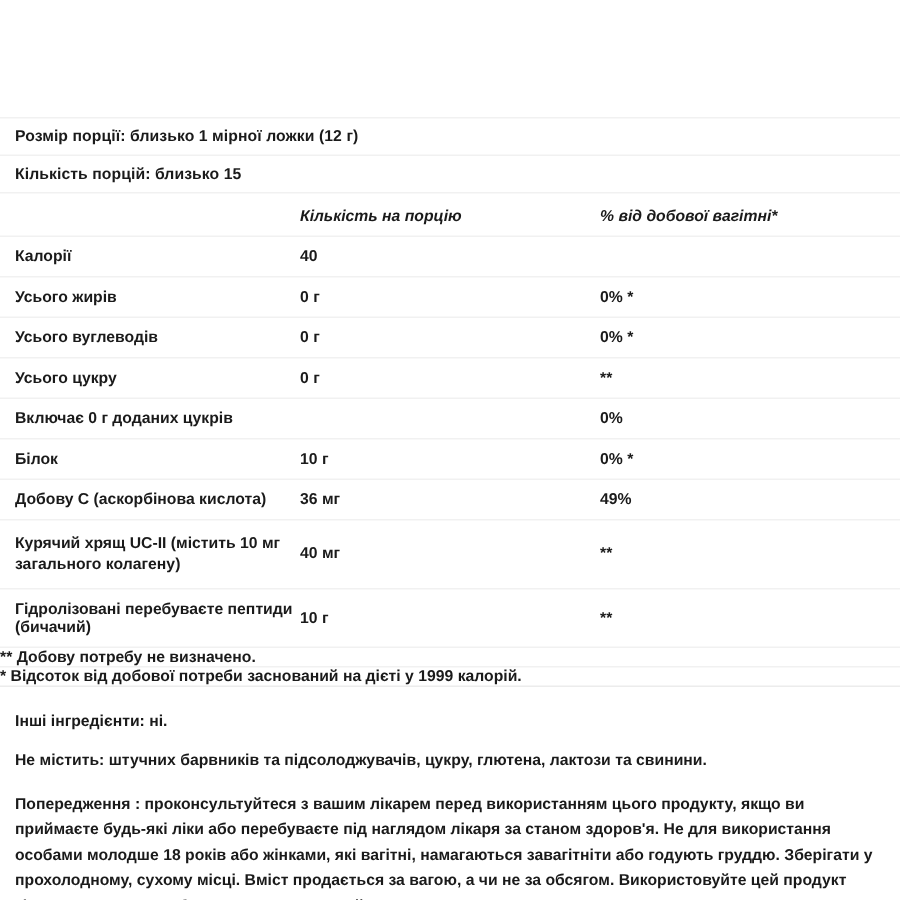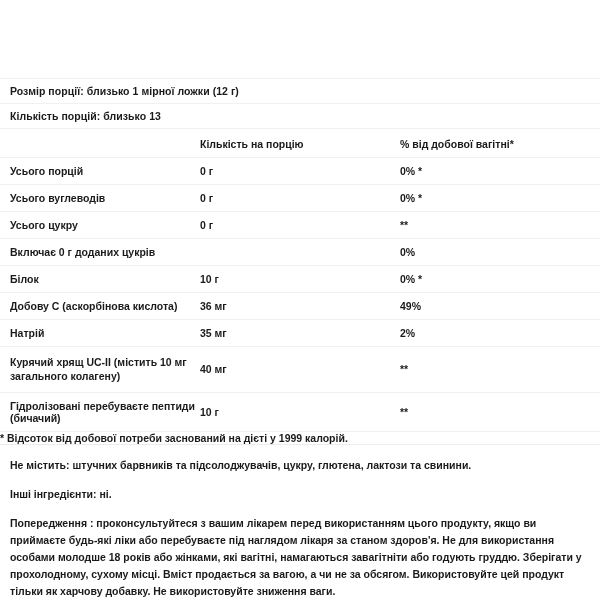--- a/index.html
+++ b/index.html
@@ -51,20 +51,21 @@
     font-size: 10.5px;
     font-weight: bold;
     letter-spacing: 0.05px;
   }
 
   .row-head td {
     padding: 9px 0 7px 0;
     font-size: 10.5px;
     font-weight: bold;
     color: #1a1a1a;
+    font-style: italic;
   }
 
   .row-item td {
     padding: 7px 0 7px 0;
     font-size: 10.5px;
     font-weight: bold;
     color: #1a1a1a;
   }
   .row-item.tall td {
     padding: 8px 0 8px 0;
@@ -115,32 +116,37 @@
   <div class="top-spacer"></div>
 
   <table class="facts-table">
     <tbody>
 
       <tr class="row-serving rule">
         <td colspan="3">Розмір порції: близько 1 мірної ложки (12 г)</td>
       </tr>
 
       <tr class="row-serving rule">
-        <td colspan="3">Кількість порцій: близько 13</td>
+        <td colspan="3">Кількість порцій: близько 15</td>
       </tr>
 
       <tr class="row-head rule">
         <td class="c-name"></td>
         <td class="c-amount">Кількість на порцію</td>
         <td class="c-dv">% від добової вагітні*</td>
       </tr>
 
-
-      <tr class="row-item rule">
-        <td class="c-name">Усього порцій</td>
+      <tr class="row-item rule">
+        <td class="c-name">Калорії</td>
+        <td class="c-amount">40</td>
+        <td class="c-dv"></td>
+      </tr>
+
+      <tr class="row-item rule">
+        <td class="c-name">Усього жирів</td>
         <td class="c-amount">0 г</td>
         <td class="c-dv">0% *</td>
       </tr>
 
       <tr class="row-item rule">
         <td class="c-name">Усього вуглеводів</td>
         <td class="c-amount">0 г</td>
         <td class="c-dv">0% *</td>
       </tr>
 
@@ -161,53 +167,51 @@
         <td class="c-amount">10 г</td>
         <td class="c-dv">0% *</td>
       </tr>
 
       <tr class="row-item rule">
         <td class="c-name">Добову C (аскорбінова кислота)</td>
         <td class="c-amount">36 мг</td>
         <td class="c-dv">49%</td>
       </tr>
 
-      <tr class="row-item rule">
-        <td class="c-name">Натрій</td>
-        <td class="c-amount">35 мг</td>
-        <td class="c-dv">2%</td>
-      </tr>
 
       <tr class="row-item tall rule">
         <td class="c-name">
           <span class="sub-line">Курячий хрящ UC-II (містить 10 мг</span>
           <span class="sub-line">загального колагену)</span>
         </td>
         <td class="c-amount">40 мг</td>
         <td class="c-dv">**</td>
       </tr>
 
       <tr class="row-item rule">
         <td class="c-name">Гідролізовані перебуваєте пептиди (бичачий)</td>
         <td class="c-amount">10 г</td>
         <td class="c-dv">**</td>
       </tr>
 
+      <tr class="rule">
+        <td colspan="3" class="footnote">** Добову потребу не визначено.</td>
+      </tr>
 
       <tr class="rule">
         <td colspan="3" class="footnote footnote-last">* Відсоток від добової потреби заснований на дієті у 1999 калорій.</td>
       </tr>
 
       <tr class="rule-strong">
         <td colspan="3" style="height:0;padding:0;line-height:0;font-size:0;"></td>
       </tr>
 
     </tbody>
   </table>
 
   <div class="note-block">
+    <div class="note-line first">Інші інгредієнти: ні.</div>
     <div class="note-line">Не містить: штучних барвників та підсолоджувачів, цукру, глютена, лактози та свинини.</div>
-    <div class="note-line first">Інші інгредієнти: ні.</div>
   </div>
 
   <div class="warning">Попередження : проконсультуйтеся з вашим лікарем перед використанням цього продукту, якщо ви приймаєте будь-які ліки або перебуваєте під наглядом лікаря за станом здоров'я. Не для використання особами молодше 18 років або жінками, які вагітні, намагаються завагітніти або годують груддю. Зберігати у прохолодному, сухому місці.  Вміст продається за вагою, а чи не за обсягом. Використовуйте цей продукт тільки як харчову добавку. Не використовуйте зниження ваги.</div>
 
 </div>
 
 </body></html>

